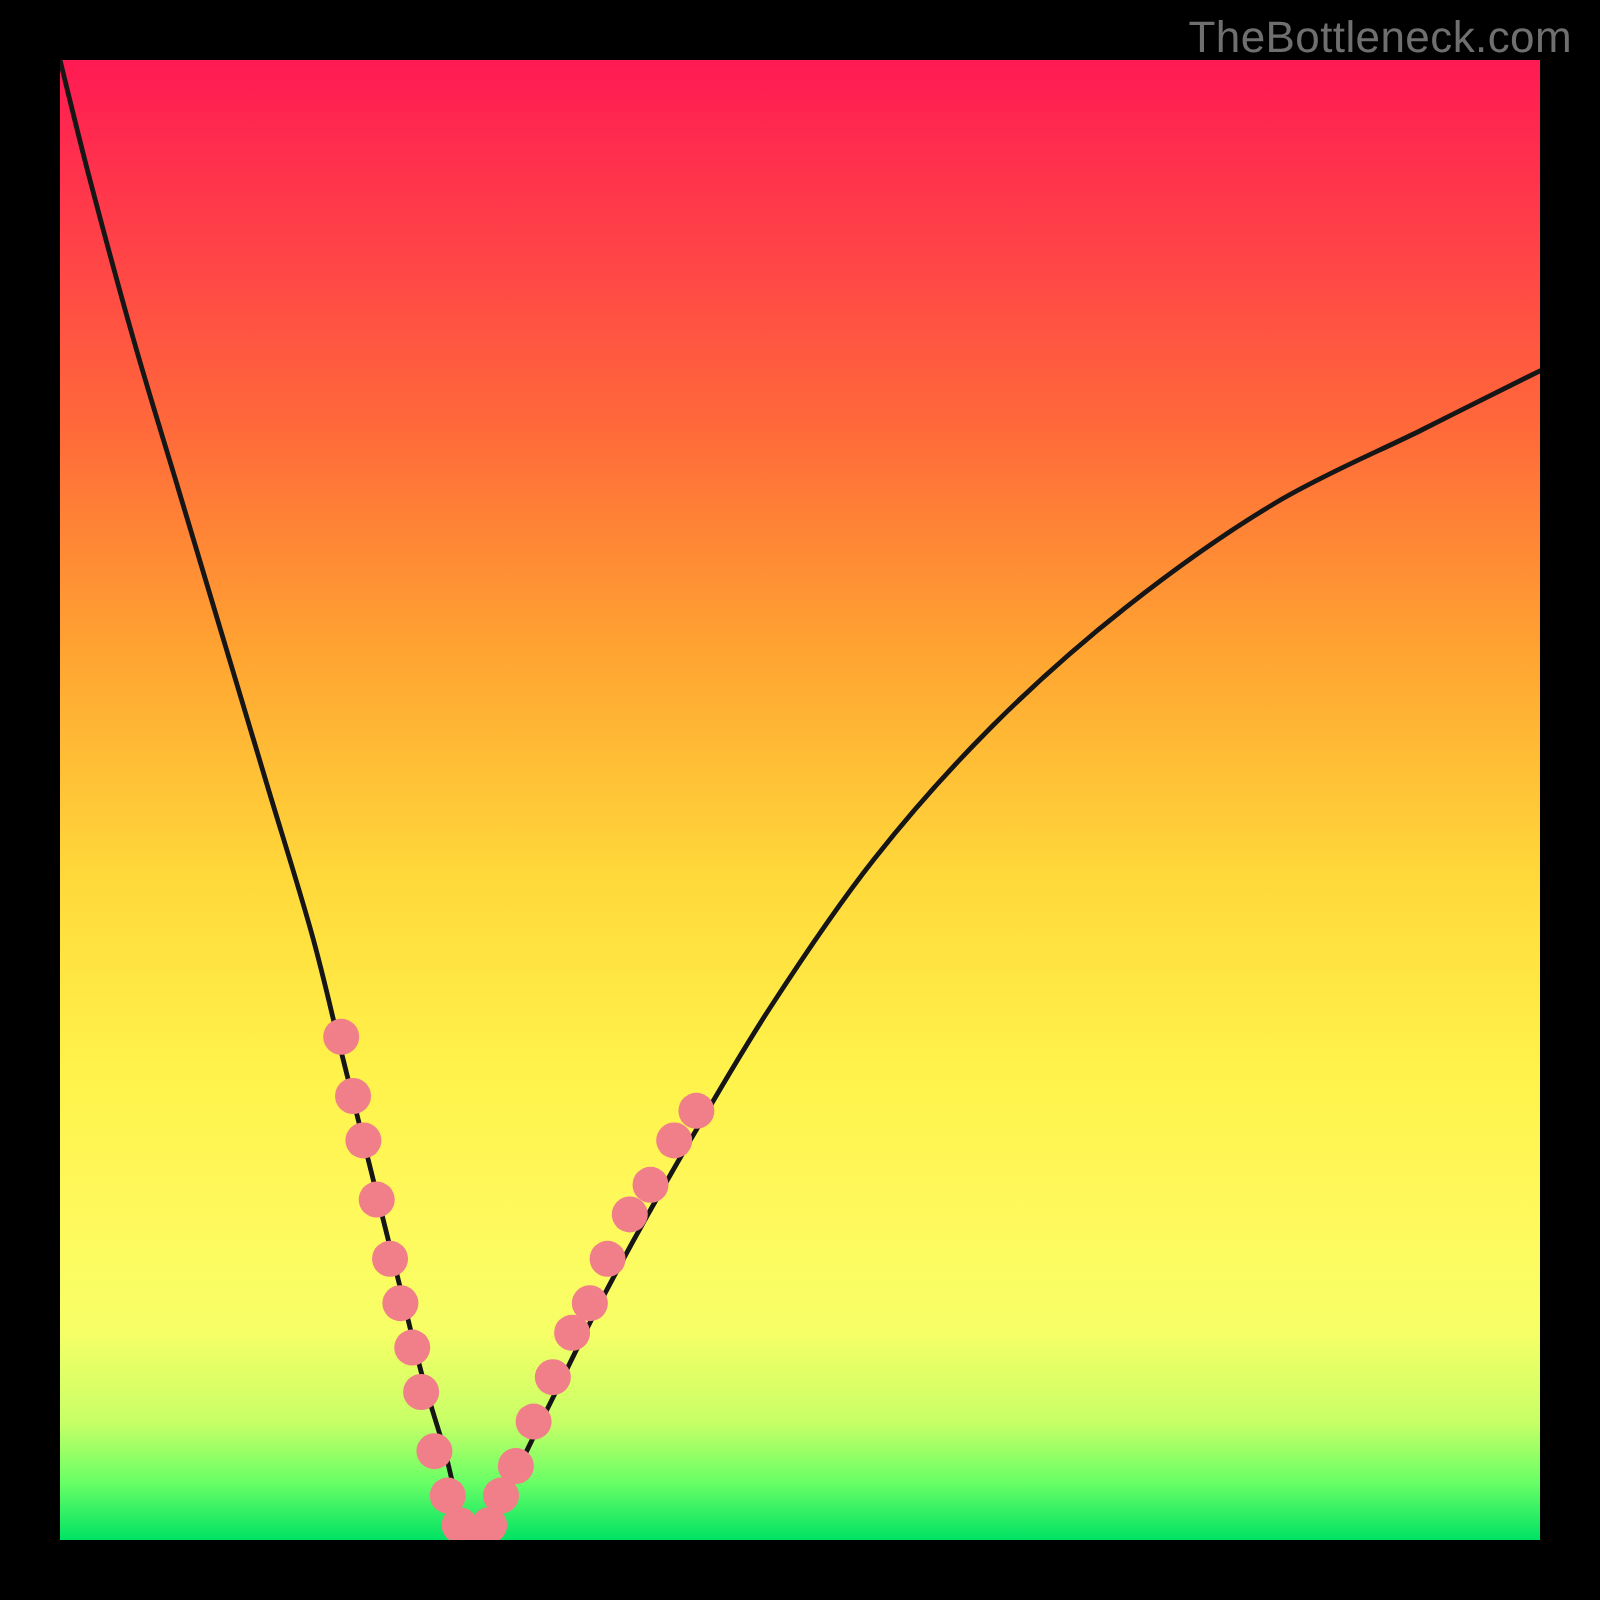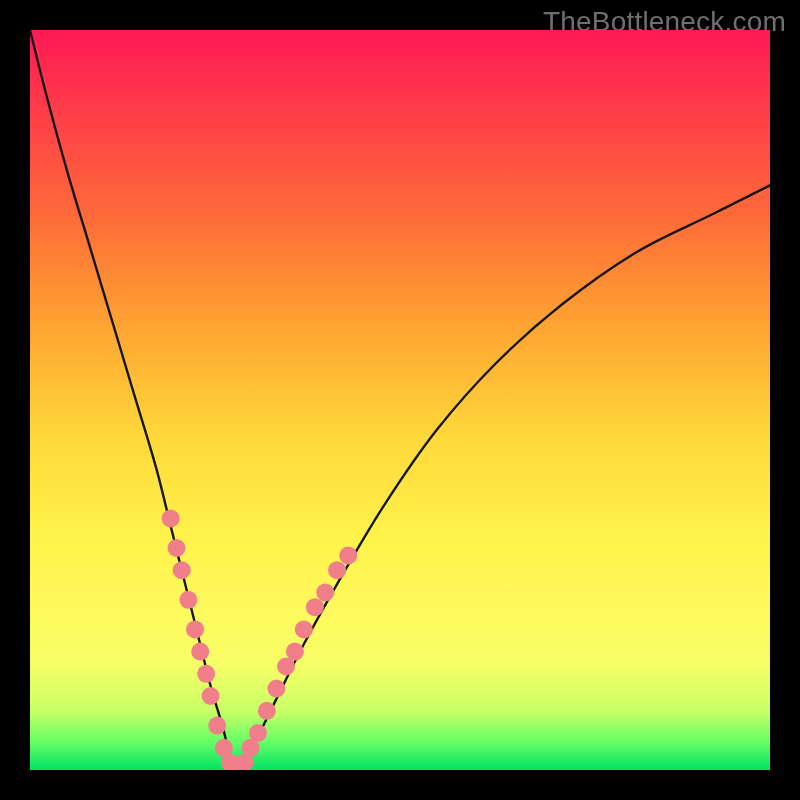--- a/index.html
+++ b/index.html
@@ -36,21 +36,21 @@
       #f6ff66 86%,
       #c8ff66 92%,
       #6cff66 96%,
       #00e264 100%);
   }
   .watermark {
     position: absolute;
     top: 6px;
     right: 14px;
     color: #6f6f6f;
-    font-size: 28px;
+    font-size: 22px;
     font-weight: 500;
     letter-spacing: 0.2px;
     user-select: none;
   }
   svg.curve {
     position: absolute;
     left: 0;
     top: 0;
     width: 740px;
     height: 740px;

